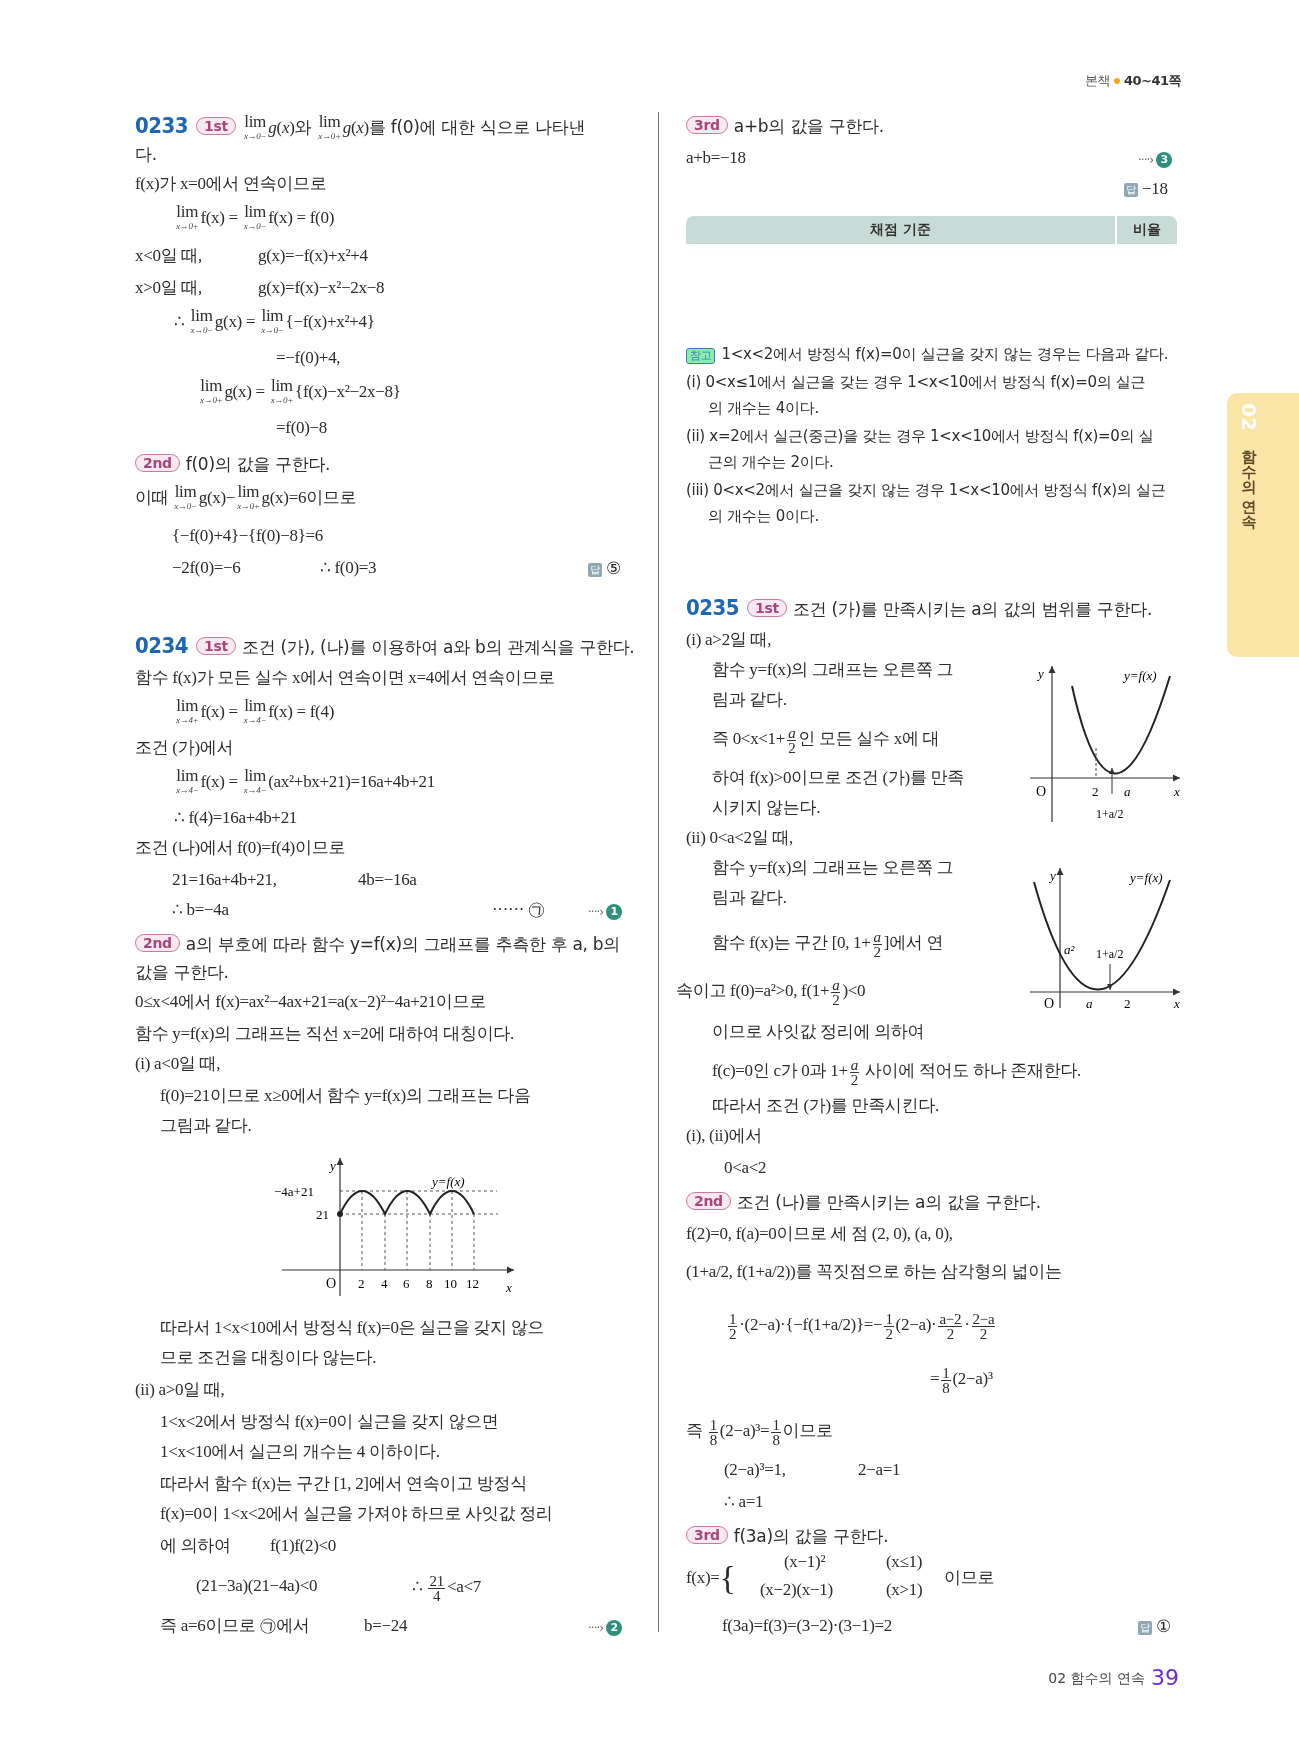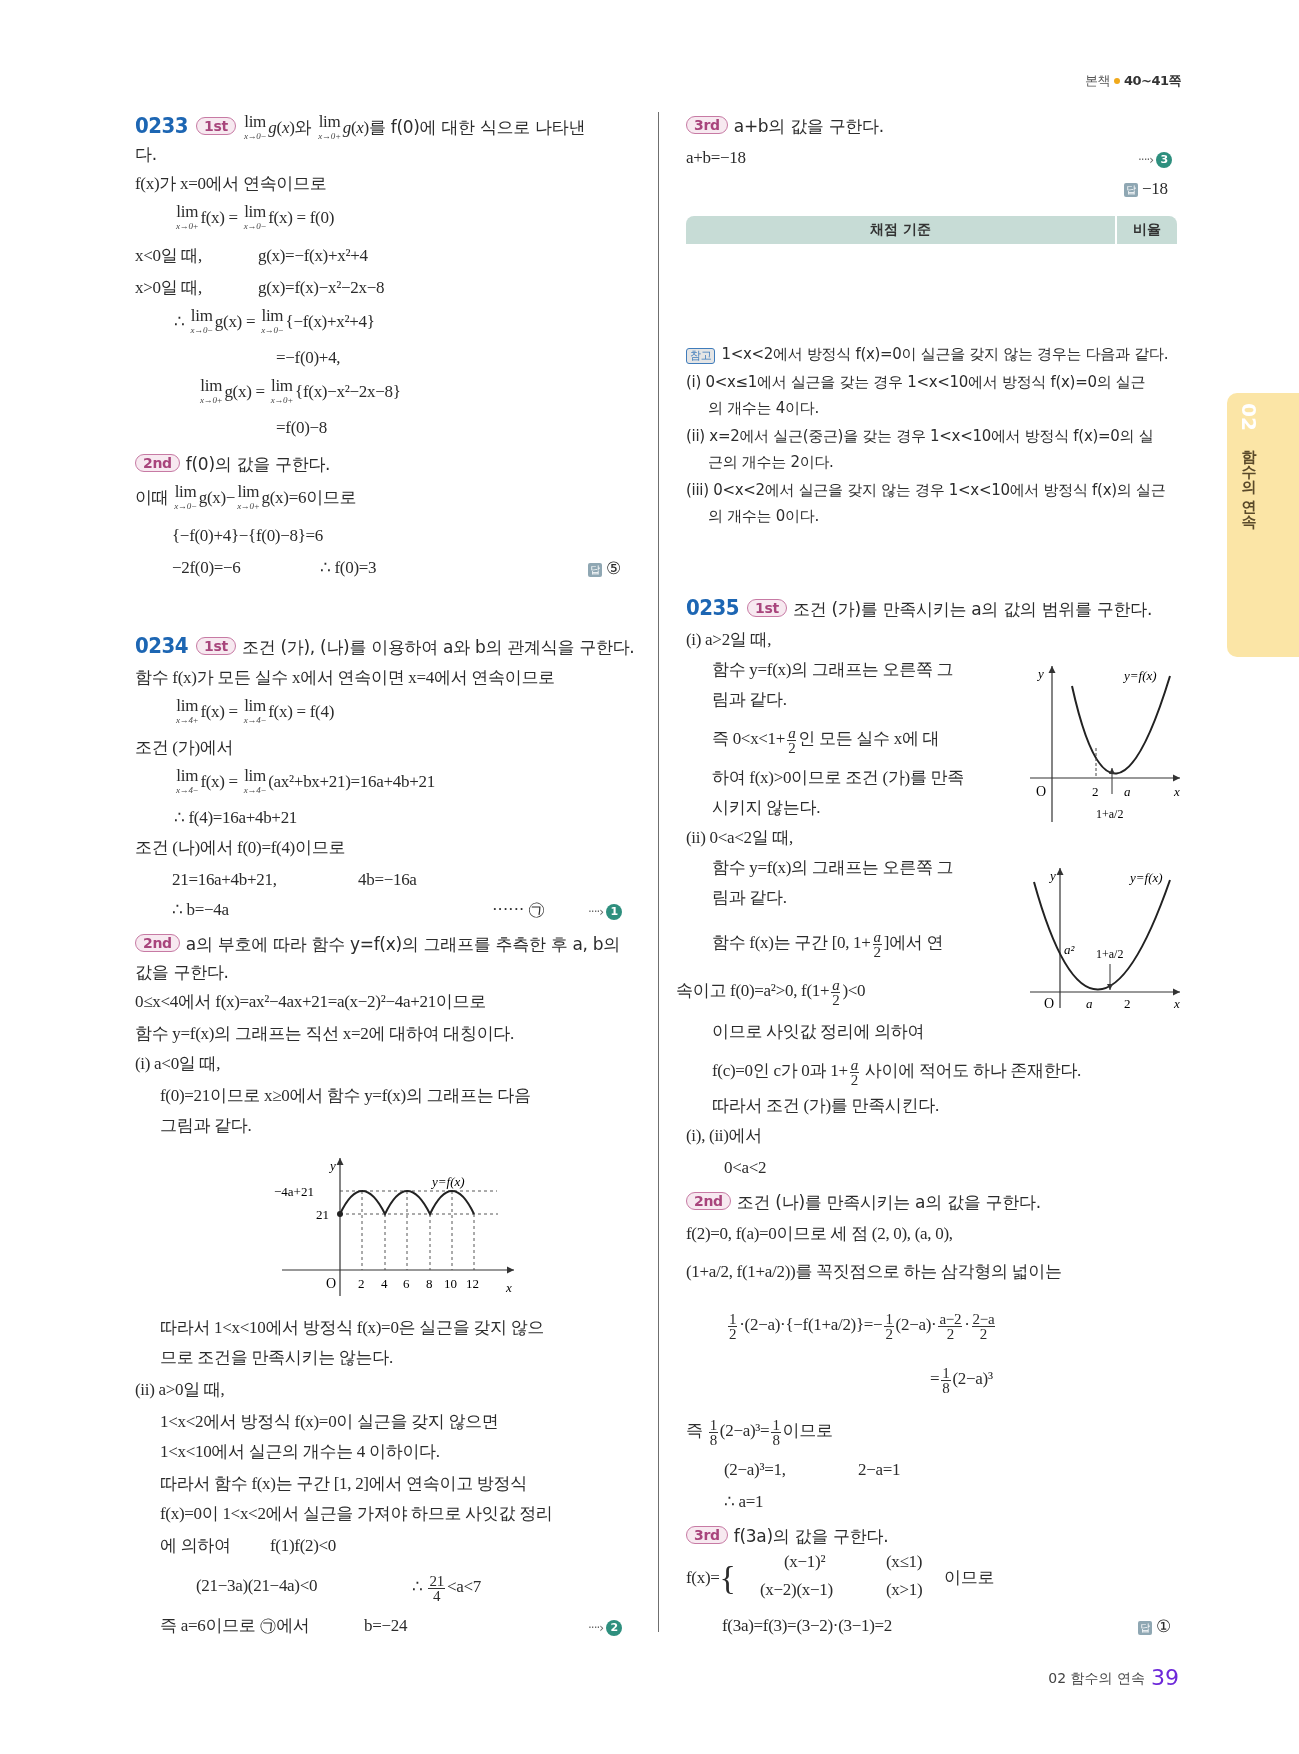--- a/index.html
+++ b/index.html
@@ -20,21 +20,21 @@
   .step { display:inline-block; color:#a8457c; border:1.5px solid #c77aa4; border-radius:12px; font-weight:bold; font-size:14px; line-height:16px; padding:0 7px; margin-right:6px; background:#f7e9f0; vertical-align:2px; }
   .lim { display:inline-block; text-align:center; vertical-align:-6px; line-height:12px; margin:0 2px; }
   .lim .l { display:block; font-family:"Liberation Serif",serif; font-size:17px; line-height:16px; }
   .lim .s { display:block; font-family:"Liberation Serif",serif; font-style:italic; font-size:9px; color:#444; }
   .frac { display:inline-block; text-align:center; vertical-align:middle; font-family:"Liberation Serif",serif; line-height:14px; font-size:15px; margin:0 2px; }
   .frac .n { display:block; border-bottom:1px solid #333; padding:0 1px; }
   .frac .d { display:block; }
   .ans-icon { display:inline-block; width:14px; height:14px; background:#8fa7b3; border-radius:2px; color:#fff; font-size:10px; line-height:14px; text-align:center; vertical-align:1px; margin-right:4px; }
   .badge { display:inline-block; width:16px; height:16px; border-radius:50%; background:#2e8f7e; color:#fff; font-size:11px; font-weight:bold; line-height:16px; text-align:center; vertical-align:1px; }
   .arrow { color:#666; font-size:12px; margin-right:3px; letter-spacing:-1px; }
-  .note { display:inline-block; border:1px solid #3f7cbb; color:#3f7cbb; border-radius:3px; font-size:11px; padding:0 3px; line-height:14px; margin-right:6px; background:#e5e5e5; }
+  .note { display:inline-block; border:1px solid #3f7cbb; color:#3f7cbb; border-radius:3px; font-size:11px; padding:0 3px; line-height:14px; margin-right:6px; background:#86efac; }
 
   .table { position:absolute; left:686px; top:216px; width:491px; border-collapse:collapse; font-size:14px; }
   .table th { background:#c7dcd6; height:26px; font-weight:bold; color:#333; font-size:14px; }
   .table th:first-child { border-radius:8px 0 0 0; border-right:2px solid #fff; }
   .table th:last-child { border-radius:0 8px 0 0; width:58px; }
   .table td { height:27px; border-bottom:1px solid #888; padding-left:10px; font-size:14px; color:#333; }
   .table td.pct { border-left:1px solid #888; text-align:center; padding-left:0; color:#555; font-size:13px; }
 
   .side-tab { position:absolute; left:1227px; top:393px; width:72px; height:264px; background:#fbe5a6; border-radius:10px 0 0 10px; }
   .side-tab .num { position:absolute; left:10px; top:10px; writing-mode:vertical-rl; color:#fff; font-weight:bold; font-size:20px; }
@@ -144,21 +144,21 @@
   <text x="54" y="71" font-size="13">21</text>
   <text x="96" y="140" font-size="13">2</text>
   <text x="119" y="140" font-size="13">4</text>
   <text x="141" y="140" font-size="13">6</text>
   <text x="164" y="140" font-size="13">8</text>
   <text x="182" y="140" font-size="13">10</text>
   <text x="204" y="140" font-size="13">12</text>
 </svg>
 
 <div class="line serif" style="left:160px;top:1316px;">따라서 1&lt;x&lt;10에서 방정식 f(x)=0은 실근을 갖지 않으</div>
-<div class="line serif" style="left:160px;top:1346px;">므로 조건을 만족시키는 않는다.</div>
+<div class="line serif" style="left:160px;top:1346px;">므로 조건을 대칭이다 않는다.</div>
 <div class="line serif" style="left:135px;top:1378px;">(ii) a&gt;0일 때,</div>
 <div class="line serif" style="left:160px;top:1410px;">1&lt;x&lt;2에서 방정식 f(x)=0이 실근을 갖지 않으면</div>
 <div class="line serif" style="left:160px;top:1440px;">1&lt;x&lt;10에서 실근의 개수는 4 이하이다.</div>
 <div class="line serif" style="left:160px;top:1472px;">따라서 함수 f(x)는 구간 [1, 2]에서 연속이고 방정식</div>
 <div class="line serif" style="left:160px;top:1502px;">f(x)=0이 1&lt;x&lt;2에서 실근을 가져야 하므로 사잇값 정리</div>
 <div class="line serif" style="left:160px;top:1534px;">에 의하여</div>
 <div class="line serif" style="left:270px;top:1534px;">f(1)f(2)&lt;0</div>
 <div class="line serif" style="left:196px;top:1574px;">(21−3a)(21−4a)&lt;0</div>
 <div class="line serif" style="left:412px;top:1574px;">
   <span>∴</span>

